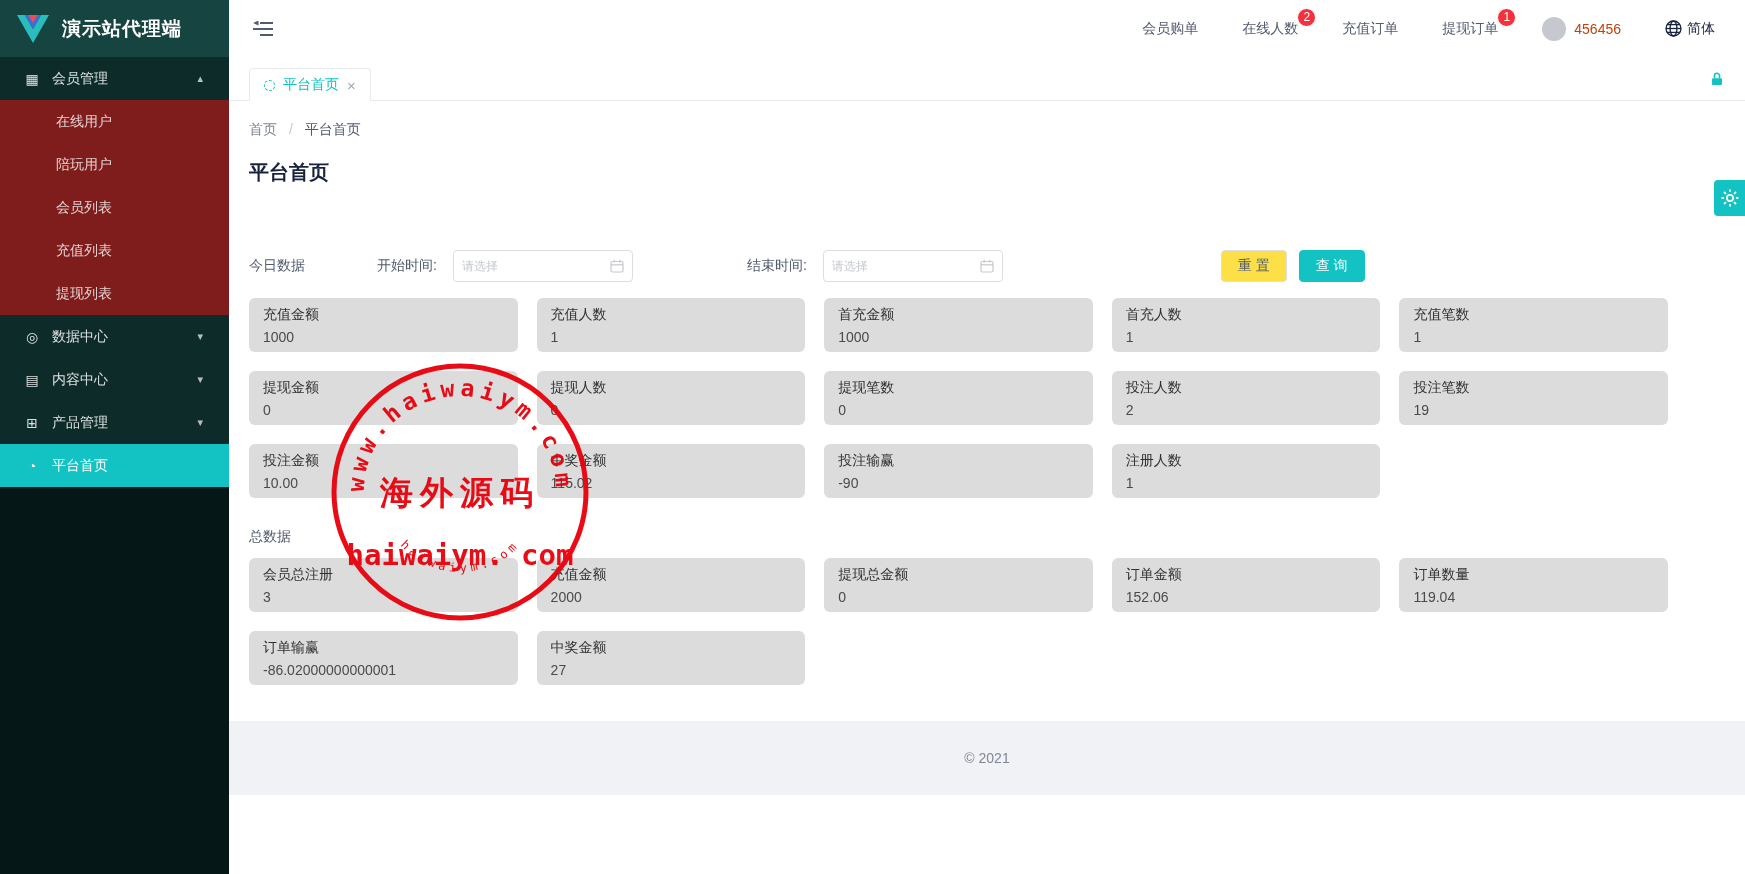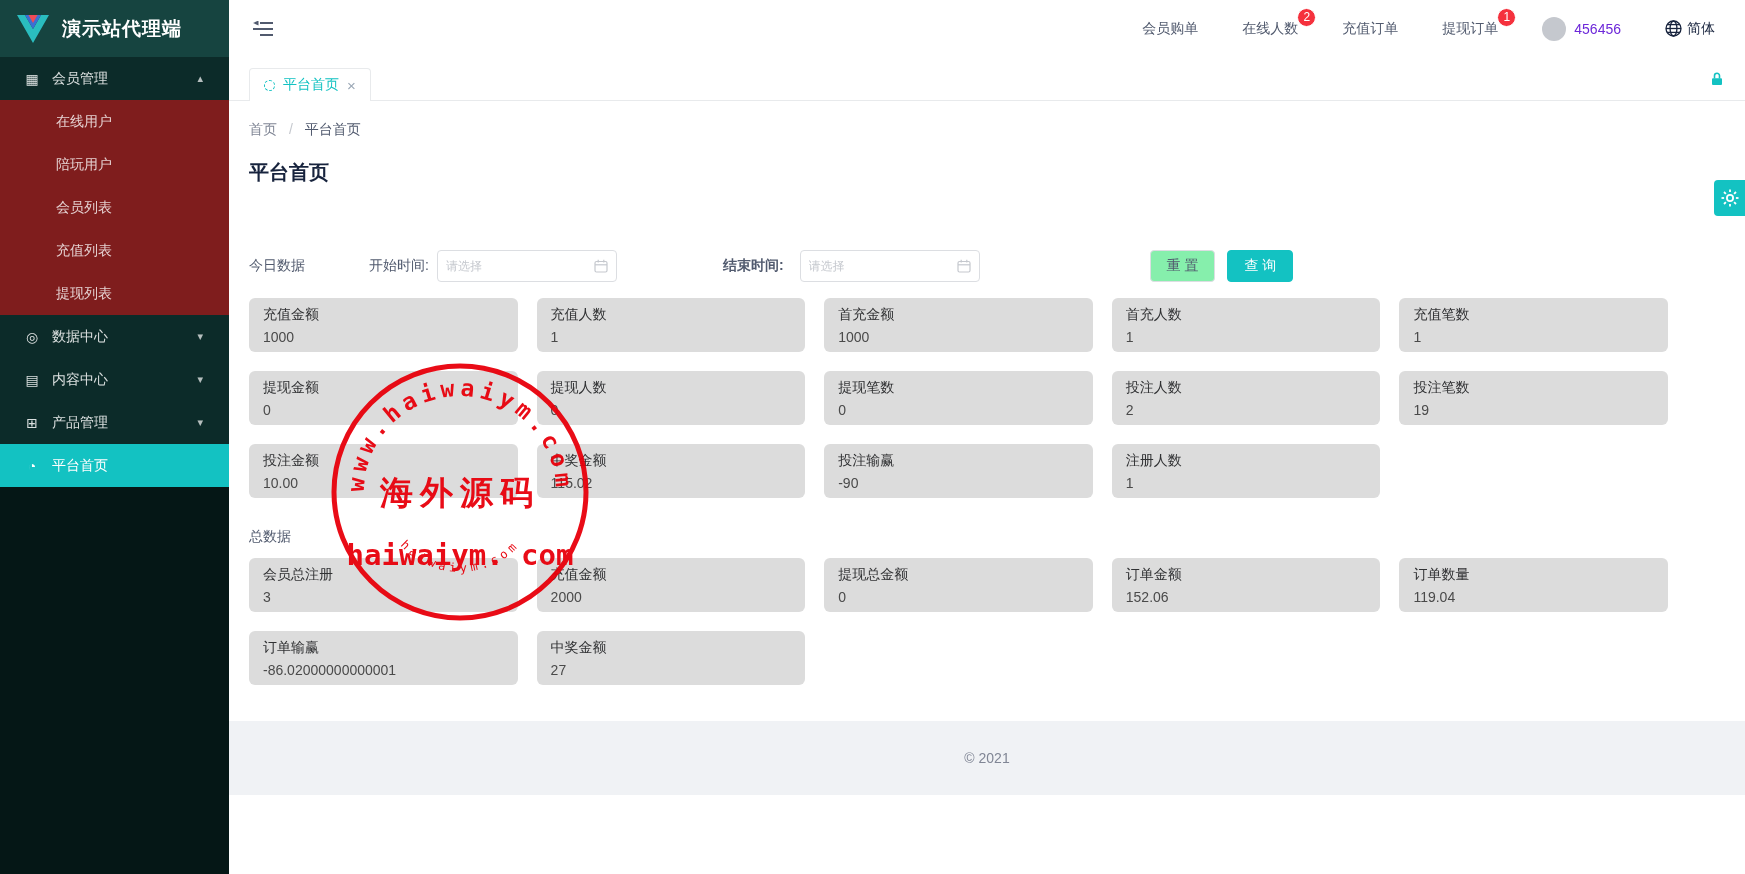--- a/index.html
+++ b/index.html
@@ -24,51 +24,51 @@
   .sidebar-fill { flex:1; background:#051716; }
 
   
   .main { margin-left:229px; }
   .topbar { height:57px; background:#fff; display:flex; align-items:center; padding:0 30px 0 24px; }
   .collapse { cursor:pointer; display:flex; align-items:center; }
   .top-nav { margin-left:auto; display:flex; align-items:center; gap:44px; color:#515a6e; }
   .nav-item { position:relative; cursor:pointer; white-space:nowrap; }
   .badge { position:absolute; top:-12px; right:-18px; background:#f5313d; color:#fff; border:1px solid #fff;
     min-width:19px; height:19px; line-height:17px; border-radius:10px; font-size:12px; text-align:center; padding:0 4px; }
-  .user { display:flex; align-items:center; gap:8px; cursor:pointer; color:#6d28d9; }
+  .user { display:flex; align-items:center; gap:8px; cursor:pointer; color:#c2410c; }
   .avatar { width:24px; height:24px; border-radius:50%; background:#c5c8ce; display:inline-block; }
   .lang { display:flex; align-items:center; gap:5px; cursor:pointer; color:#17233d; }
 
   .tabbar { height:44px; background:#fff; border-bottom:1px solid #e8eaec; display:flex; align-items:flex-end;
     padding:0 20px; position:relative; }
   .tab { display:flex; align-items:center; gap:8px; background:#fff; border:1px solid #e8eaec; border-bottom:none;
     border-radius:4px 4px 0 0; padding:7px 14px; color:#13c2c2; position:relative; top:1px; cursor:pointer; }
   .refresh-icon { width:11px; height:11px; border:1px dashed #13c2c2; border-radius:50%; display:inline-block; }
   .tab-close { color:#9aa7b5; font-size:15px; line-height:1; cursor:pointer; }
   .lock { margin-left:auto; align-self:center; cursor:pointer; display:flex; }
 
   .content { background:#fff; padding:20px 77px 36px 20px; }
   .breadcrumb { color:#808695; }
   .breadcrumb .sep { margin:0 8px; color:#c5c8ce; }
   .breadcrumb .cur { color:#515a6e; }
   .page-title { font-size:20px; font-weight:600; color:#17233d; margin-top:20px; }
 
-  .filter-row { display:flex; align-items:center; margin-top:64px; }
+  .filter-row { display:flex; align-items:center; margin-top:64px;gap:8px; }
   .section-label { color:#515a6e; }
   .f-label { color:#515a6e; }
   .f-label.start { margin-left:64px; margin-right:8px; }
-  .f-label.end { margin-left:106px; margin-right:16px;font-weight:bold; }
+  .f-label.end { margin-left:106px; margin-right:8px; }
   .date-input { width:180px; height:32px; border:1px solid #dcdee2; border-radius:4px; background:#fff;
     display:flex; align-items:center; padding:0 8px; }
   .date-input input { border:none; outline:none; flex:1; font-size:12px; color:#515a6e; min-width:0;
     font-family:inherit; }
   .date-input input::placeholder { color:#c5c8ce; }
   .filter-btns { margin-left:170px; display:flex; gap:12px; }
   .btn { height:32px; padding:0 16px; border-radius:4px; font-size:14px; cursor:pointer; font-family:inherit; }
-  .btn-reset { background:#86efac; border:1px solid #dcdee2; color:#515a6e; }
+  .btn-reset { background:#fde047; border:1px solid #dcdee2; color:#515a6e;margin-left:40px; }
   .btn-query { background:#13c2c2; border:1px solid #13c2c2; color:#fff; }
 
   .cards { display:grid; grid-template-columns:repeat(5,1fr); gap:19px; margin-top:16px; }
   .card { background:#dcdcdc; border-radius:6px; height:54px; padding:8px 14px; }
   .card-label { color:#303133; }
   .card-value { color:#4a4a4a; margin-top:5px; }
   .total-label { margin-top:30px; margin-bottom:-4px; color:#515a6e; }
 
   .page-footer { height:74px; background:#f0f2f5; display:flex; align-items:center; justify-content:center;
     color:#808695; }

